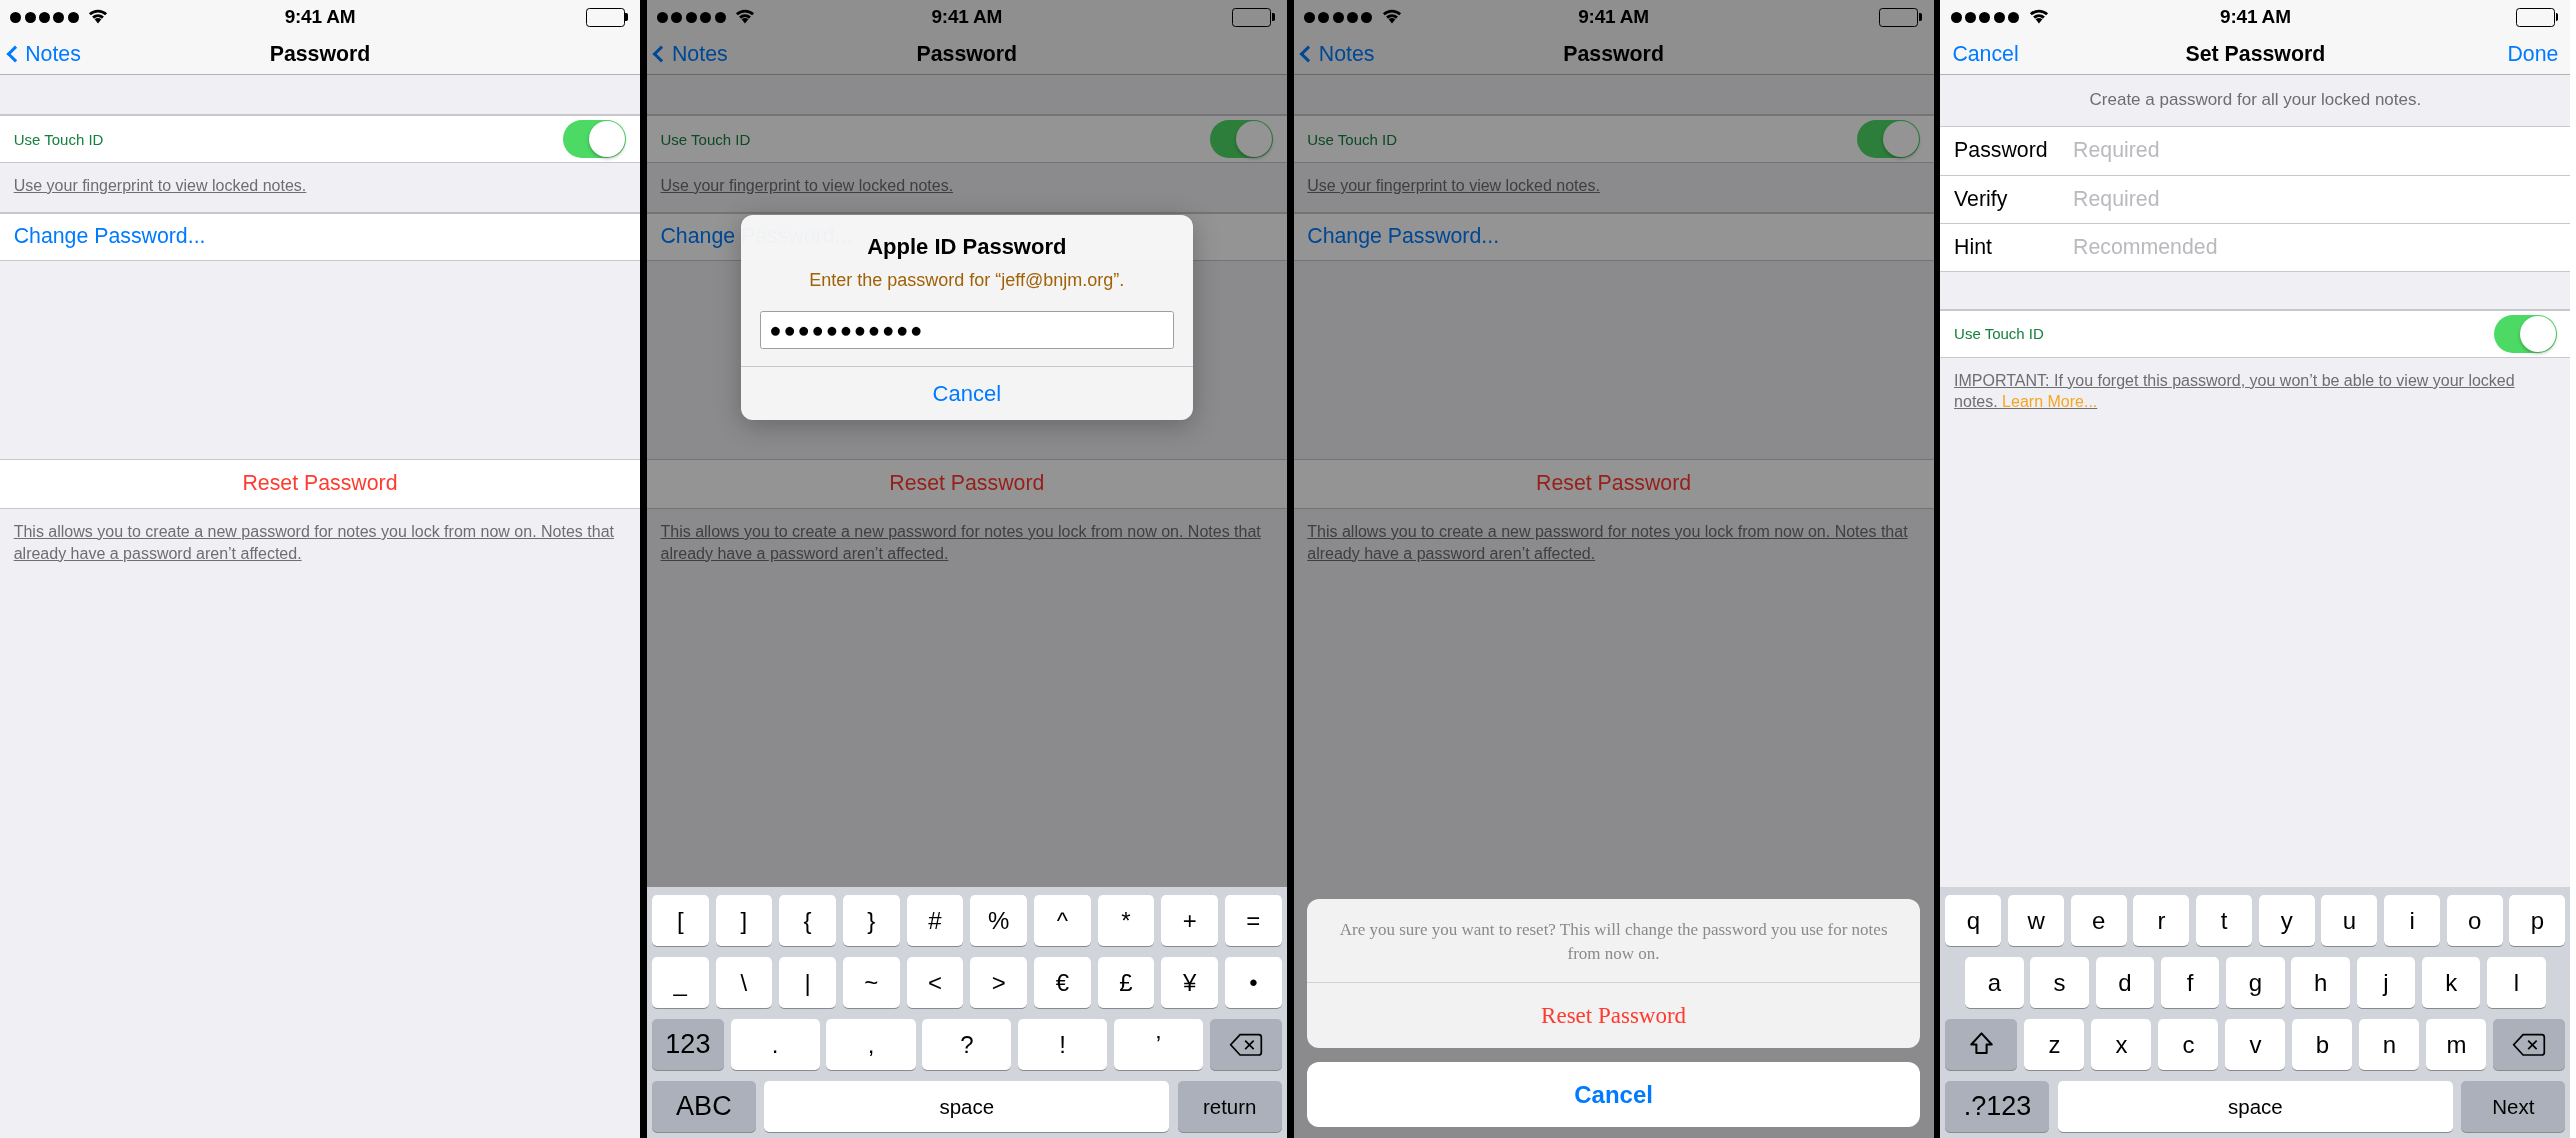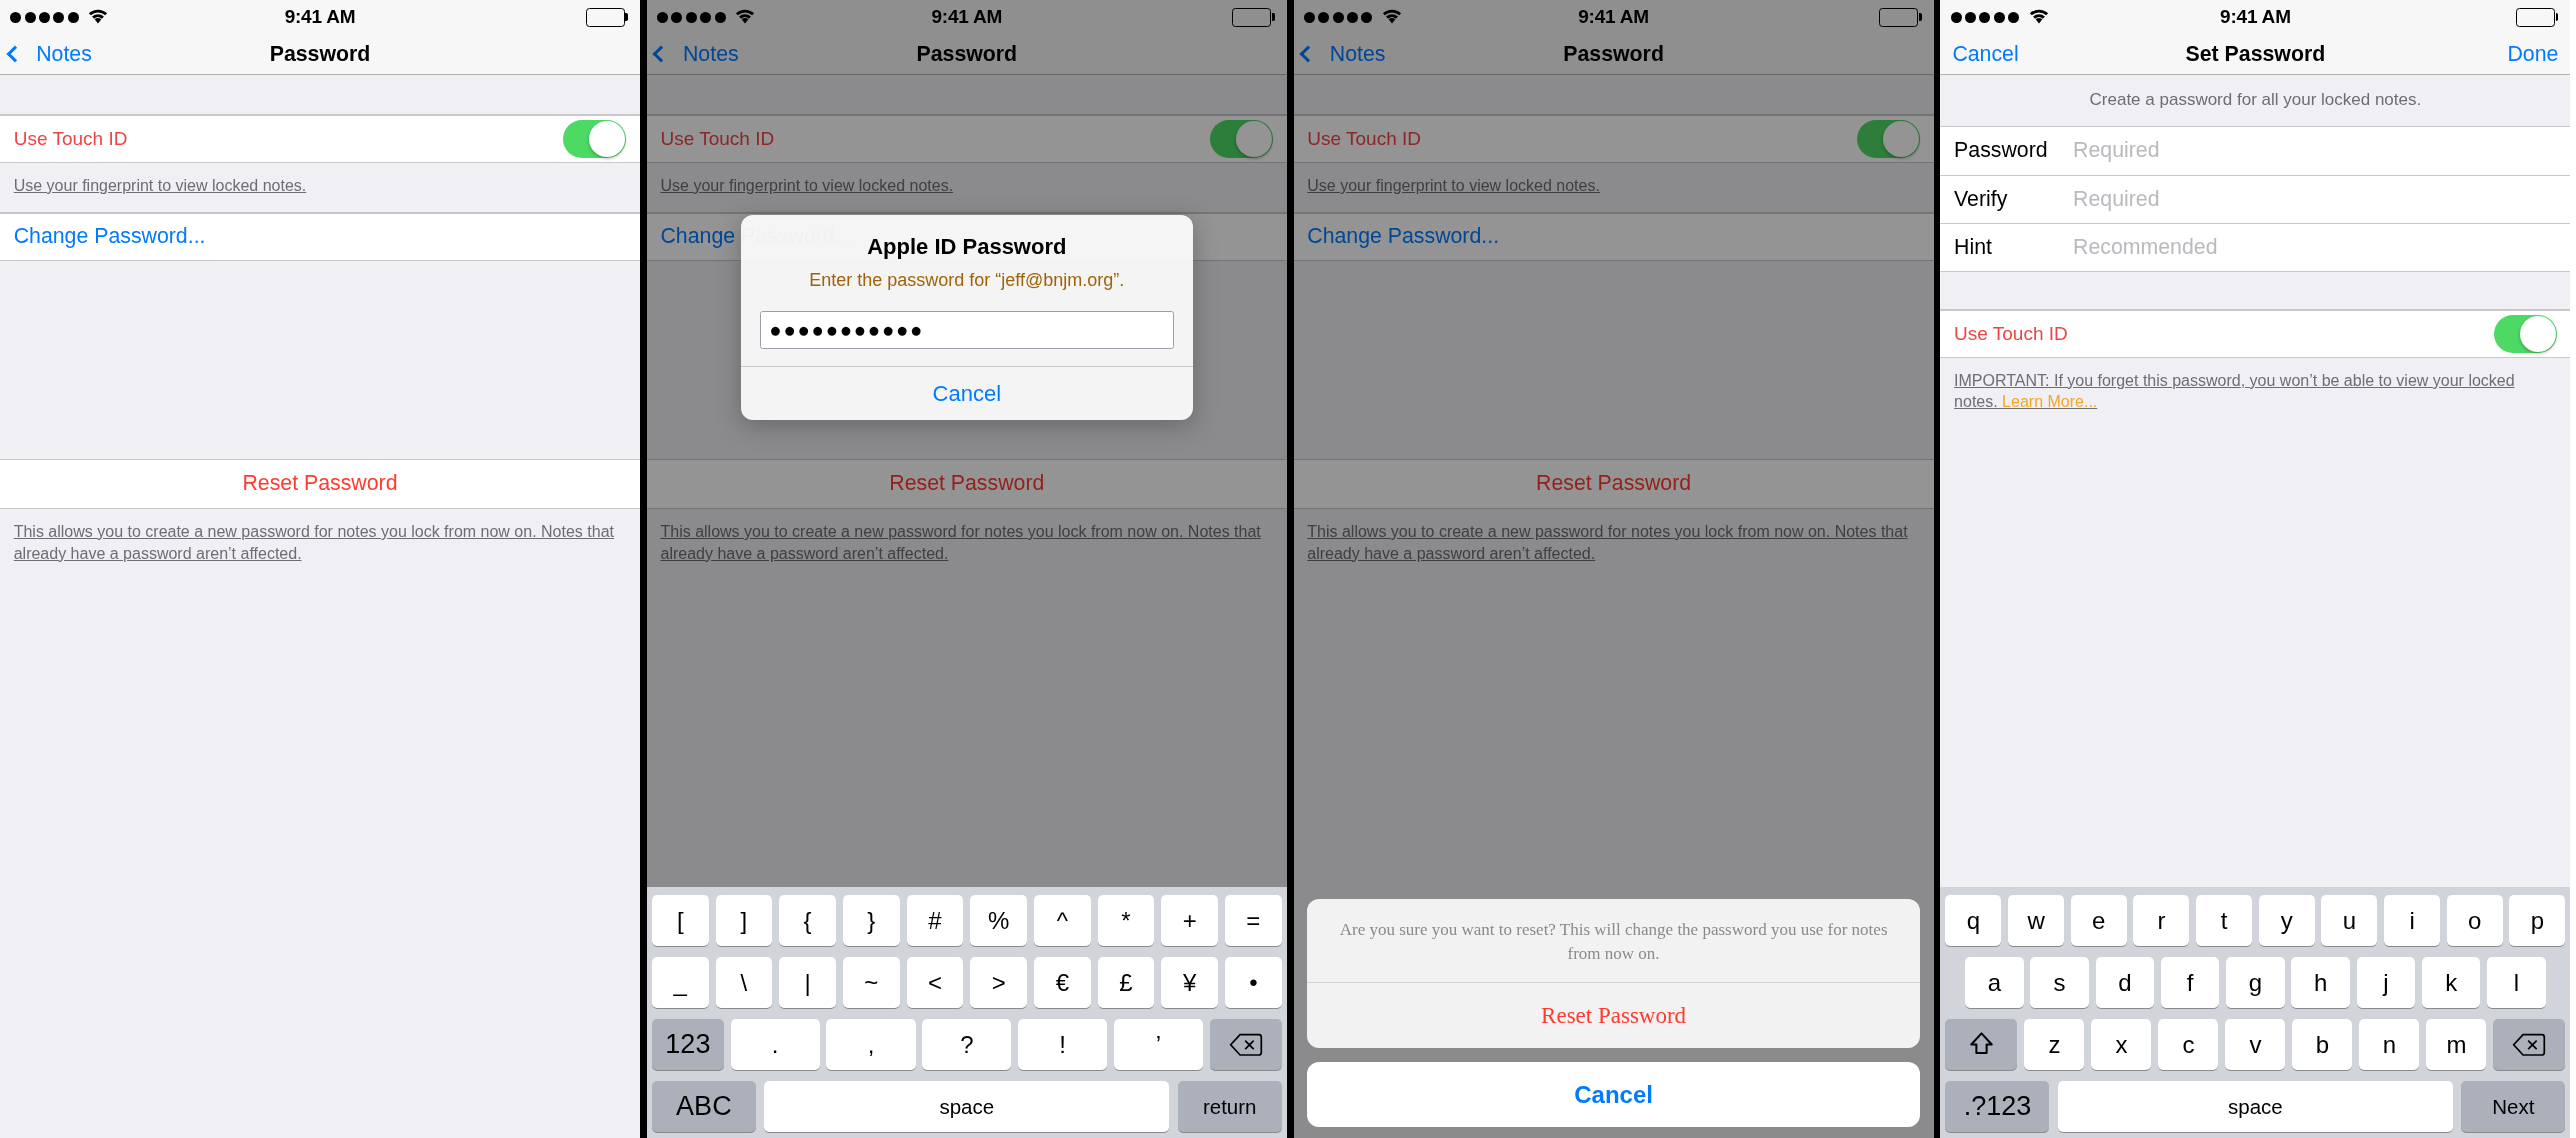--- a/index.html
+++ b/index.html
@@ -28,35 +28,35 @@
   .batt { width: 39px; height: 19px; border: 1.7px solid #000; border-radius: 3.4px;
           padding: 1.7px; }
   .batt-fill { width: 100%; height: 100%; background: #000; border-radius: 0.9px; }
   .batt-cap { width: 2.6px; height: 7.7px; background: #000; border-radius: 0 1.7px 1.7px 0;
               margin-left: 0.9px; }
 
   
   .navbar { height: 41px; background: #F7F7F7; position: relative;
             border-bottom: 0.9px solid #B2B2B2; display: flex; align-items: center; }
   .nav-back { position: absolute; left: 8.5px; display: flex; align-items: center;
-              gap: 14px; color: #007AFF; font-size: 21.3px; }
+              gap: 3px; color: #007AFF; font-size: 21.3px; }
   .chev { display: inline-block; width: 12px; height: 12px;
           border-left: 3.4px solid #007AFF; border-bottom: 3.4px solid #007AFF;
           transform: rotate(45deg); margin-right: 1.7px; }
   .nav-title { position: absolute; left: 0; right: 0; text-align: center;
                font-size: 21.3px; font-weight: bold; color: #000; }
   .nav-left-txt { position: absolute; left: 12px; color: #007AFF; font-size: 21.3px; }
   .nav-right-txt { position: absolute; right: 12px; color: #007AFF; font-size: 21.3px; }
 
   
   .spacer { height: 40px; background: #EFEFF4; border-bottom: 0.9px solid #C8C7CC; }
   .row { background: #fff; height: 48px; display: flex; align-items: center;
          padding: 0 13.7px; border-top: 0.9px solid #C8C7CC; border-bottom: 0.9px solid #C8C7CC;
          position: relative; }
-  .row-label { font-size: 19px; color: #ef4444; }
+  .row-label { font-size: 15px; color: #15803d; }
   .footnote { background: #EFEFF4; padding: 12px 13.7px 15.4px; font-size: 16px;
               color: #6D6D72; line-height: 1.35; text-decoration: underline; }
   .footnote.bordered { border-bottom: 0.9px solid #C8C7CC; }
   .link-row { background: #fff; height: 48px; display: flex; align-items: center;
               padding: 0 13.7px; border-top: 0.9px solid #C8C7CC;
               border-bottom: 0.9px solid #C8C7CC; }
   .link-row .t { font-size: 21.3px; color: #007AFF; }
   .filler { background: #EFEFF4; }
   .destructive-row { background: #fff; height: 50px; display: flex; align-items: center;
                      justify-content: center; border-top: 0.9px solid #C8C7CC;

